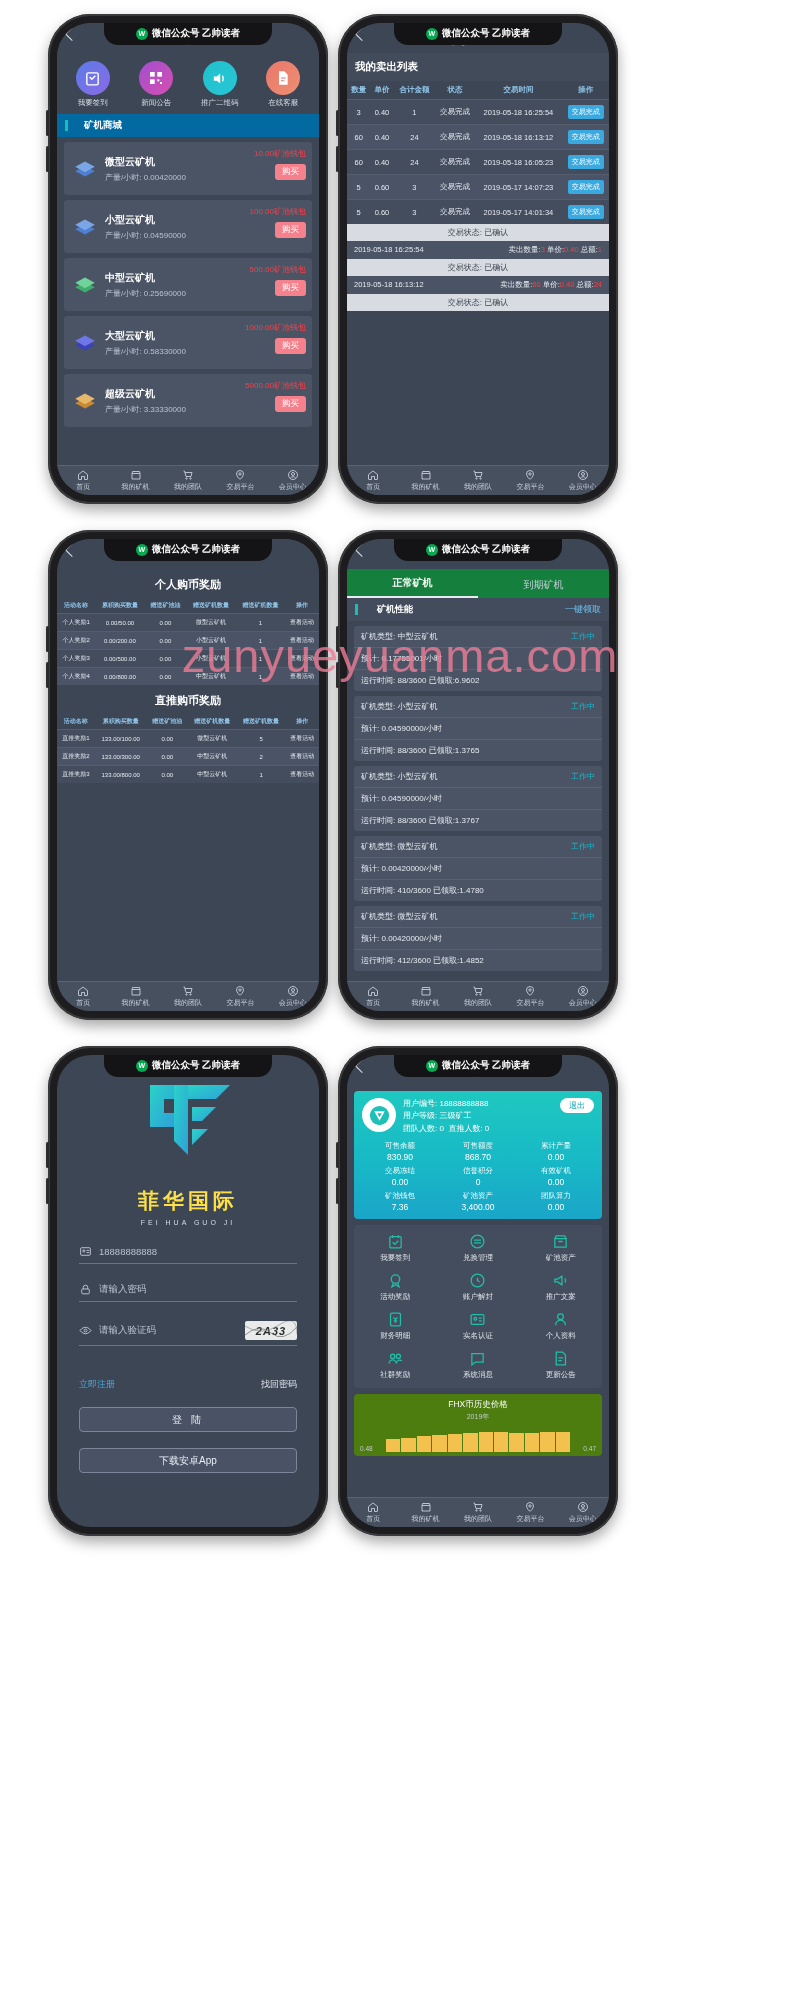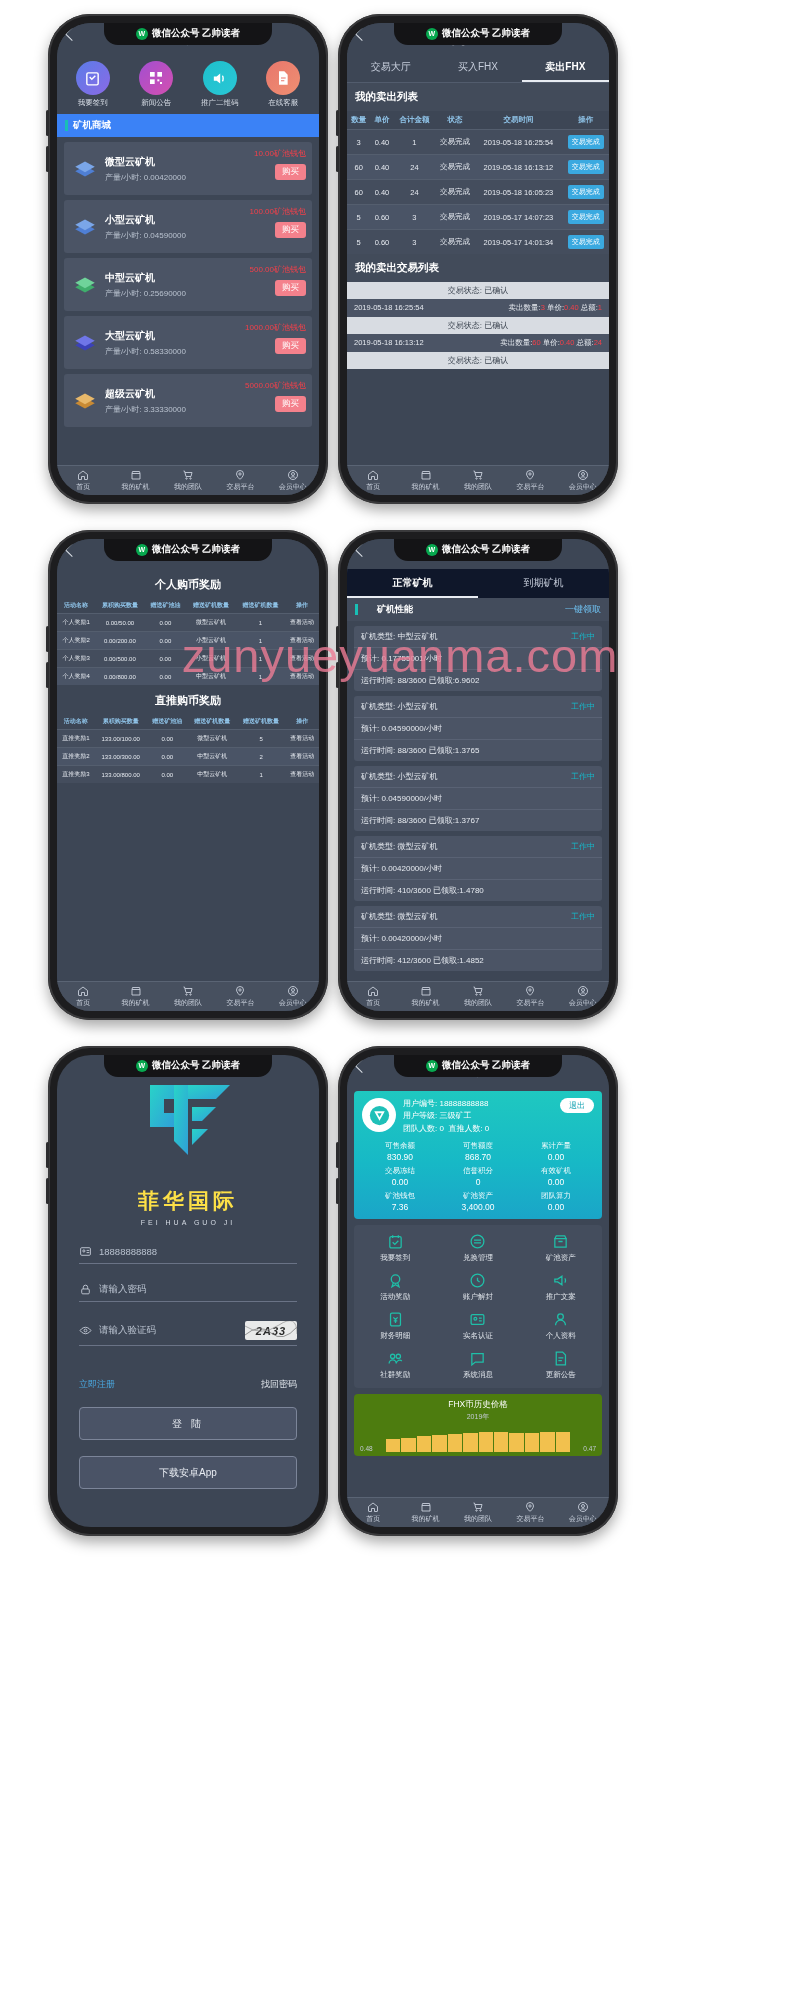--- a/index.html
+++ b/index.html
@@ -91,21 +91,21 @@
   .quick-row { display:flex; padding:8px 4px 6px; }
   .quick {
     flex:1; display:flex; flex-direction:column; align-items:center; gap:3px;
   }
   .quick .circ {
     width:34px; height:34px; border-radius:50%;
     display:flex; align-items:center; justify-content:center;
   }
   .quick .lbl { font-size:7.5px; color:#d7dde6; white-space:nowrap; }
   .sec-head {
-    background:#3b82f6; padding:5px 8px; display:flex; align-items:center; gap:5px;
+    background:#0369a1; padding:5px 8px; display:flex; align-items:center; gap:16px;
   }
   .sec-head .bar { width:3px; height:11px; background:#19bfb5; }
   .sec-head .t { color:#fff; font-size:9.5px; font-weight:bold; }
   .miner-card {
     margin:5px 7px; background:#4b5465; border-radius:3px;
     padding:7px 8px; display:flex; align-items:center; gap:7px; position:relative;
     height:53px;
   }
   .miner-ico { width:26px; height:26px; flex:none; }
   .miner-main { flex:1; }
@@ -148,21 +148,21 @@
     text-align:center; white-space:nowrap; font-weight:bold;
   }
   table.tbl2 td {
     font-size:6px; color:#e6eaf0; padding:4px 1px; text-align:center;
     border-top:1px solid #545e6e; white-space:nowrap;
   }
   table.tbl2 tr:nth-child(odd) td { background:#4a5466; }
   table.tbl2 tr:nth-child(even) td { background:#444d5d; }
   .lnk { color:#6fc0f0; }
   
-  .seg2 { display:flex; background:#0f172a; }
+  .seg2 { display:flex; background:#15803d;align-items:flex-end; }
   .seg2 .s { flex:1; text-align:center; font-size:10px; color:#c6cddb; padding:7px 0 6px; }
   .seg2 .s.active { color:#fff; font-weight:bold; border-bottom:2px solid #e8ecf2; }
   .perf-bar { background:#434c5c; display:flex; align-items:center; justify-content:space-between; padding:5px 8px; }
   .perf-bar .left { display:flex; align-items:center; gap:19px; }
   .perf-bar .bar { width:3px; height:11px; background:#19bfb5; }
   .perf-bar .t { color:#fff; font-size:9px; font-weight:bold; }
   .perf-bar .r { color:#6fc0f0; font-size:9px; }
   .mach-card { margin:5px 7px; background:#4b5465; border-radius:3px; font-size:8px; color:#e6eaf0; }
   .mach-card .r1 { display:flex; justify-content:space-between; padding:5px 7px; border-bottom:1px solid #59melon; }
   .mach-card .r1 { border-bottom:1px solid #596274; }
@@ -175,21 +175,21 @@
   .brand-cn { color:#fde047; font-size:21px; font-weight:bold; letter-spacing:4px; margin-top:26px;font-family:Liberation Mono, monospace; }
   .brand-en { color:#d7dde6; font-size:7px; letter-spacing:3px; margin-top:4px; }
   .field { display:flex; align-items:center; gap:7px; border-bottom:1px solid #6a7386; padding:5px 0; margin-top:14px; }
   .field .ico { width:13px; height:13px; flex:none; color:#c3cad6; }
   .field .val { color:#b9c2cf; font-size:9.5px; flex:1; }
   .captcha { width:52px; height:19px; flex:none; border-radius:2px; overflow:hidden; }
   .row-links { display:flex; justify-content:space-between; margin-top:32px; font-size:9px; }
   .row-links .a1 { color:#4aa8e0; }
   .row-links .a2 { color:#dfe4ea; }
   .big-btn {
-    margin-top:16px; height:33px; border:1px solid #7c8599; border-radius:4px;
+    margin-top:16px; height:25px; border:1px solid #7c8599; border-radius:4px;
     background:#4a5366; color:#e8ecf2; font-size:10px;
     display:flex; align-items:center; justify-content:center; letter-spacing:3px;
   }
   
   .profile {
     margin:6px 7px 0; border-radius:4px; overflow:hidden;
     background:linear-gradient(180deg,#1fc8c0 0%,#17b9c6 55%,#1aa5c8 100%);
     padding:7px 8px;
   }
   .prof-top { display:flex; gap:7px; align-items:flex-start; }
@@ -404,25 +404,20 @@
   <div class="screen">
     <div class="notch">
       <span class="wx-badge">W</span>
       <span class="notch-text">微信公众号  乙帅读者</span>
     </div>
     <div class="appbar">
       <div class="back-arrow"></div>
       <div class="appbar-title">交易平台</div>
     </div>
     <div class="body-scroll">
-      <div class="seg">
-        <div class="seg-item">交易大厅</div>
-        <div class="seg-item">买入FHX</div>
-        <div class="seg-item active">卖出FHX</div>
-      </div>
       <div class="panel-title">我的卖出列表</div>
       <table class="tbl">
         <tbody>
             <tr>
           <th>数量</th>
           <th>单价</th>
           <th>合计金额</th>
           <th>状态</th>
           <th>交易时间</th>
           <th>操作</th>
@@ -463,21 +458,20 @@
           <td>5</td>
           <td>0.60</td>
           <td>3</td>
           <td>交易完成</td>
           <td>2019-05-17 14:01:34</td>
           <td><span class="pill-done">交易完成</span></td>
         </tr>
       </tbody>
         </table>
 
-      <div class="panel-title">我的卖出交易列表</div>
       <div>
         <div class="deal-status">交易状态: 已确认</div>
         <div class="deal-row">
           <span>2019-05-18 16:25:54</span>
           <span><span>卖出数量:</span><span class="hot">3</span>
           <span>单价:</span><span class="hot">0.40</span>
           <span>总额:</span><span class="hot">1</span></span>
         </div>
       </div>
       <div>

